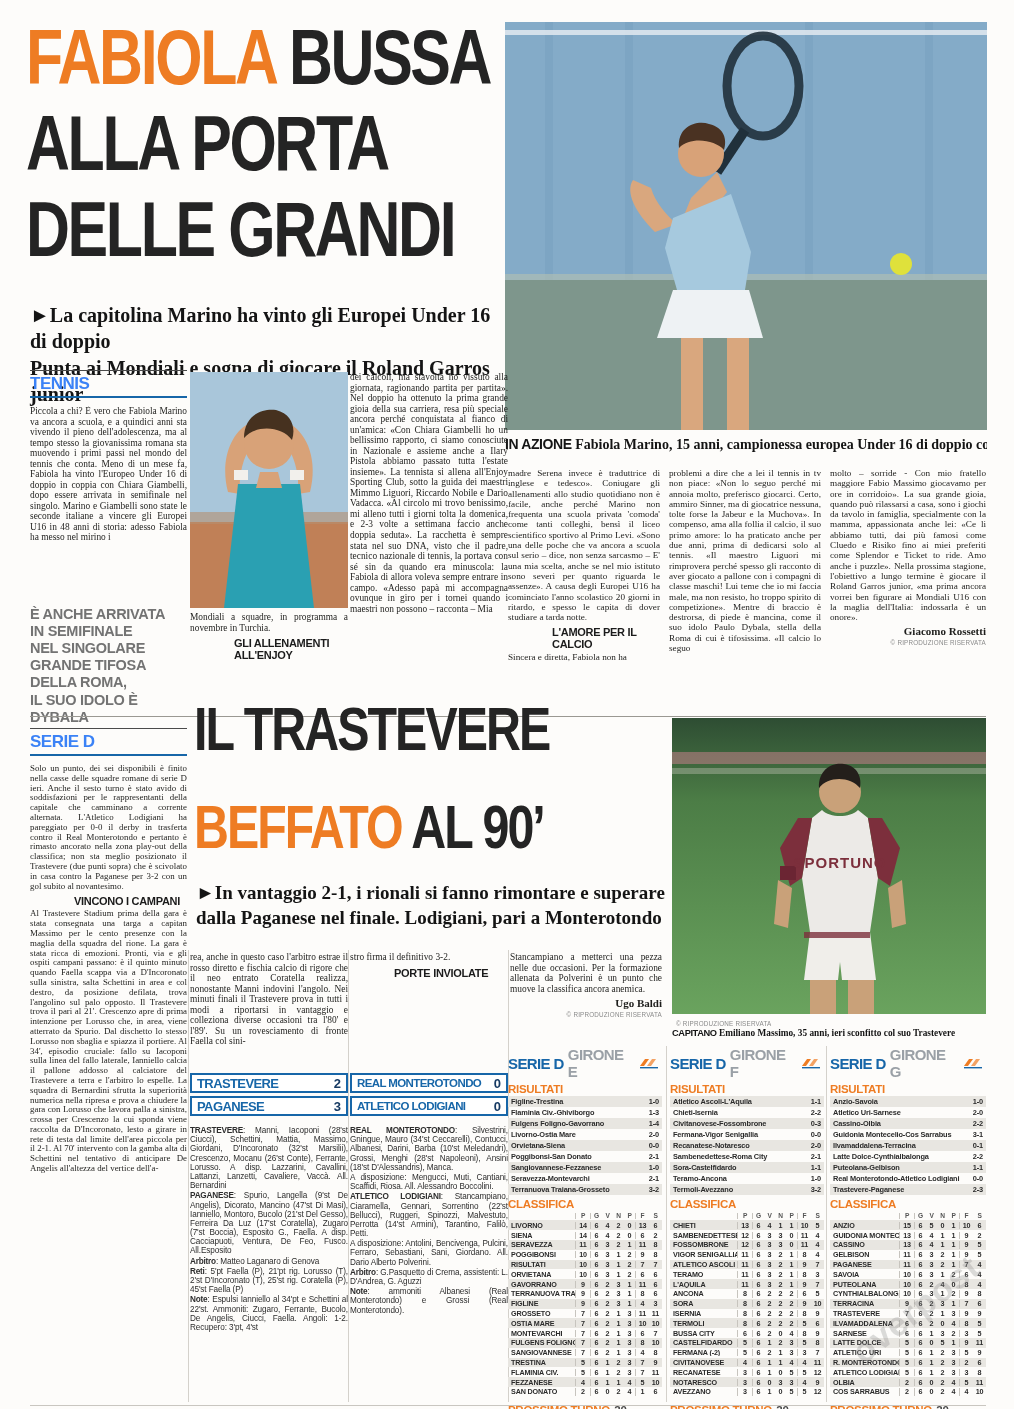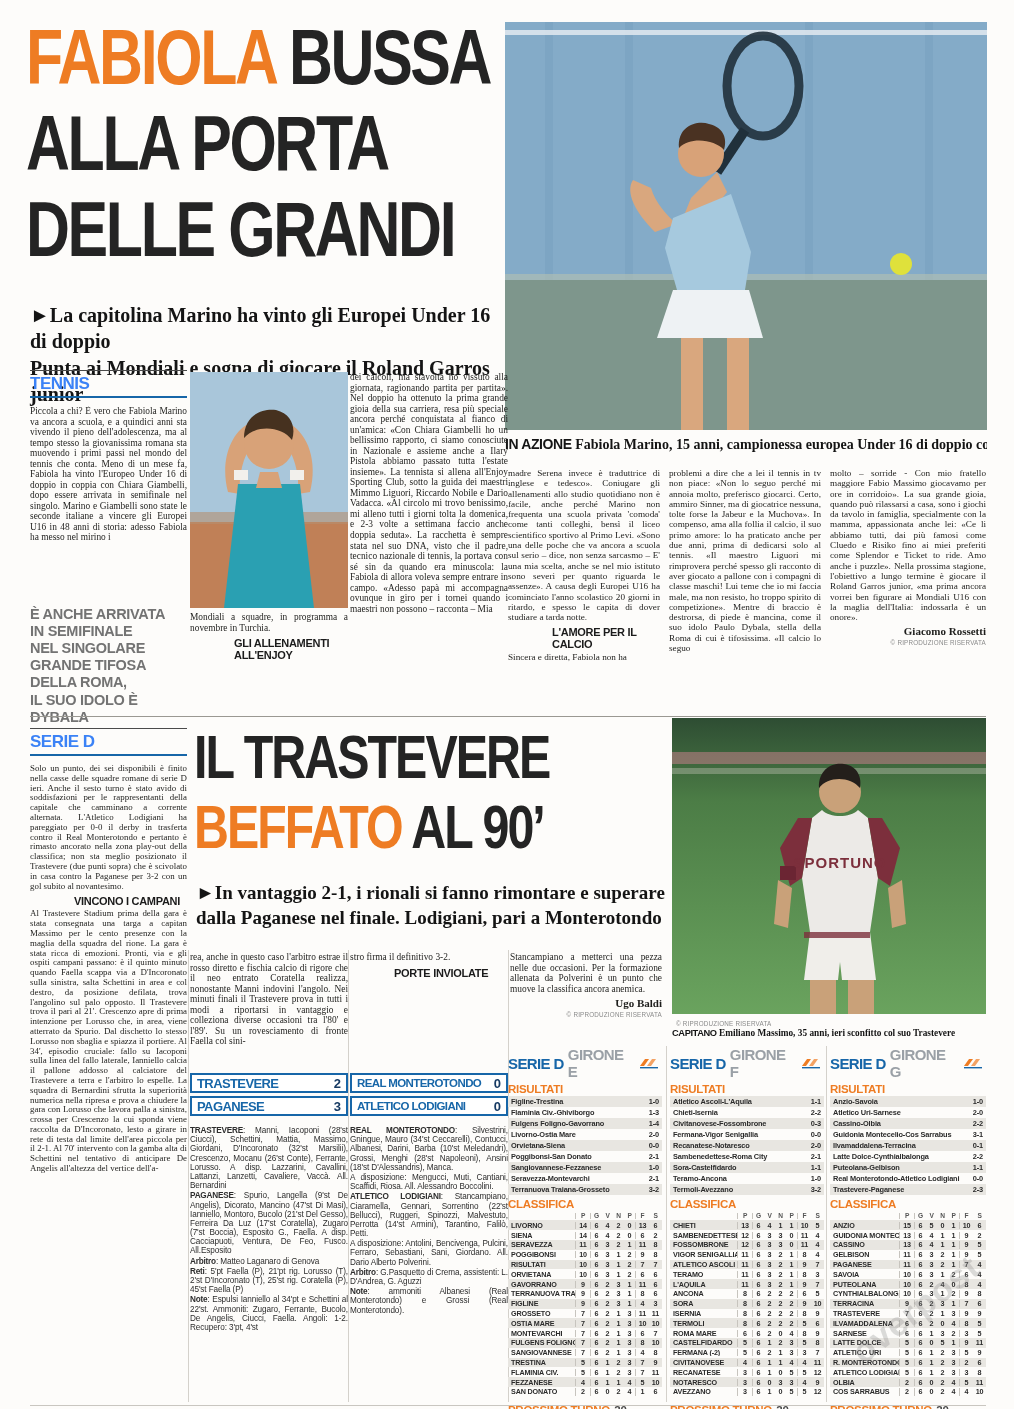--- a/index.html
+++ b/index.html
@@ -170,21 +170,21 @@
 
   <div class="abs kicker-box" style="left:30px;top:728px;width:157px;">
     <span class="kick">SERIE D</span>
   </div>
   <div class="abs" style="left:30px;top:764px;width:157px;height:640px;overflow:hidden;">
     <p class="body-sm">Solo un punto, dei sei disponibili è finito nella casse delle squadre romane di serie D ieri. Anche il sesto turno è stato avido di soddisfazioni per le rappresentanti della capitale che camminano a corrente alternata. L'Atletico Lodigiani ha pareggiato per 0-0 il derby in trasferta contro il Real Monterotondo e pertanto è rimasto ancorato nella zona play-out della classifica; non sta meglio posizionato il Trastevere (due punti sopra) che è scivolato in casa contro la Paganese per 3-2 con un gol subito al novantesimo.</p>
     <h4 class="sec-head">VINCONO I CAMPANI</h4>
     <p class="body-sm">Al Trastevere Stadium prima della gara è stata consegnata una targa a capitan Massimo per le cento presenze con la maglia della squadra del rione. La gara è stata ricca di emozioni. Pronti, via e gli ospiti campani passano: è il quinto minuto quando Faella scappa via a D'Incoronato sulla sinistra, salta Schettini in area e col destro, da posizione defilata, trova l'angolino sul palo opposto. Il Trastevere trova il pari al 21'. Crescenzo apre di prima intenzione per Lorusso che, in area, viene atterrato da Spurio. Dal dischetto lo stesso Lorusso non sbaglia e spiazza il portiere. Al 34', episodio cruciale: fallo su Iacoponi sulla linea del fallo laterale, Ianniello calcia il pallone addosso al calciatore del Trastevere a terra e l'arbitro lo espelle. La squadra di Bernardini sfrutta la superiorità numerica nella ripresa e prova a chiudere la gara con Lorusso che lavora palla a sinistra, crossa per Crescenzo la cui sponda viene raccolta da D'Incoronato, lesto a girare in rete di testa dal limite dell'area piccola per il 2-1. Al 70' intervento con la gamba alta di Schettini nel tentativo di anticipare De Angelis all'altezza del vertice dell'a-</p>
   </div>
 
-  <div class="abs hl hl2" style="left:194px;top:726px;">
+  <div class="abs hl hl2" style="left:194px;top:698px;">
     <span class="cond">IL TRASTEVERE</span>
   </div>
   <div class="abs hl hl2" style="left:194px;top:796px;">
     <span class="cond"><span class="orange">BEFFATO</span><span> AL 90’</span></span>
   </div>
   <div class="abs subhead" style="left:196px;top:880px;width:470px;font-size:19px;">►In vantaggio 2-1, i rionali si fanno rimontare e superare
 dalla Paganese nel finale. Lodigiani, pari a Monterotondo</div>
 
   <div class="abs" style="left:672px;top:718px;width:314px;height:296px;overflow:hidden;">
     <svg width="314" height="296" viewBox="0 0 314 296">
@@ -689,21 +689,21 @@
           <span class="st-name">TERMOLI</span>
           <span class="st-c st-p">8</span>
           <span class="st-c">6</span>
           <span class="st-c">2</span>
           <span class="st-c">2</span>
           <span class="st-c">2</span>
           <span class="st-c st-f">5</span>
           <span class="st-c st-s">6</span>
         </div>
         <div class="st-row">
-          <span class="st-name">ROMA MARE</span>
+          <span class="st-name">BUSSA CITY</span>
           <span class="st-c st-p">6</span>
           <span class="st-c">6</span>
           <span class="st-c">2</span>
           <span class="st-c">0</span>
           <span class="st-c">4</span>
           <span class="st-c st-f">8</span>
           <span class="st-c st-s">9</span>
         </div>
         <div class="st-row">
           <span class="st-name">CASTELFIDARDO</span>

